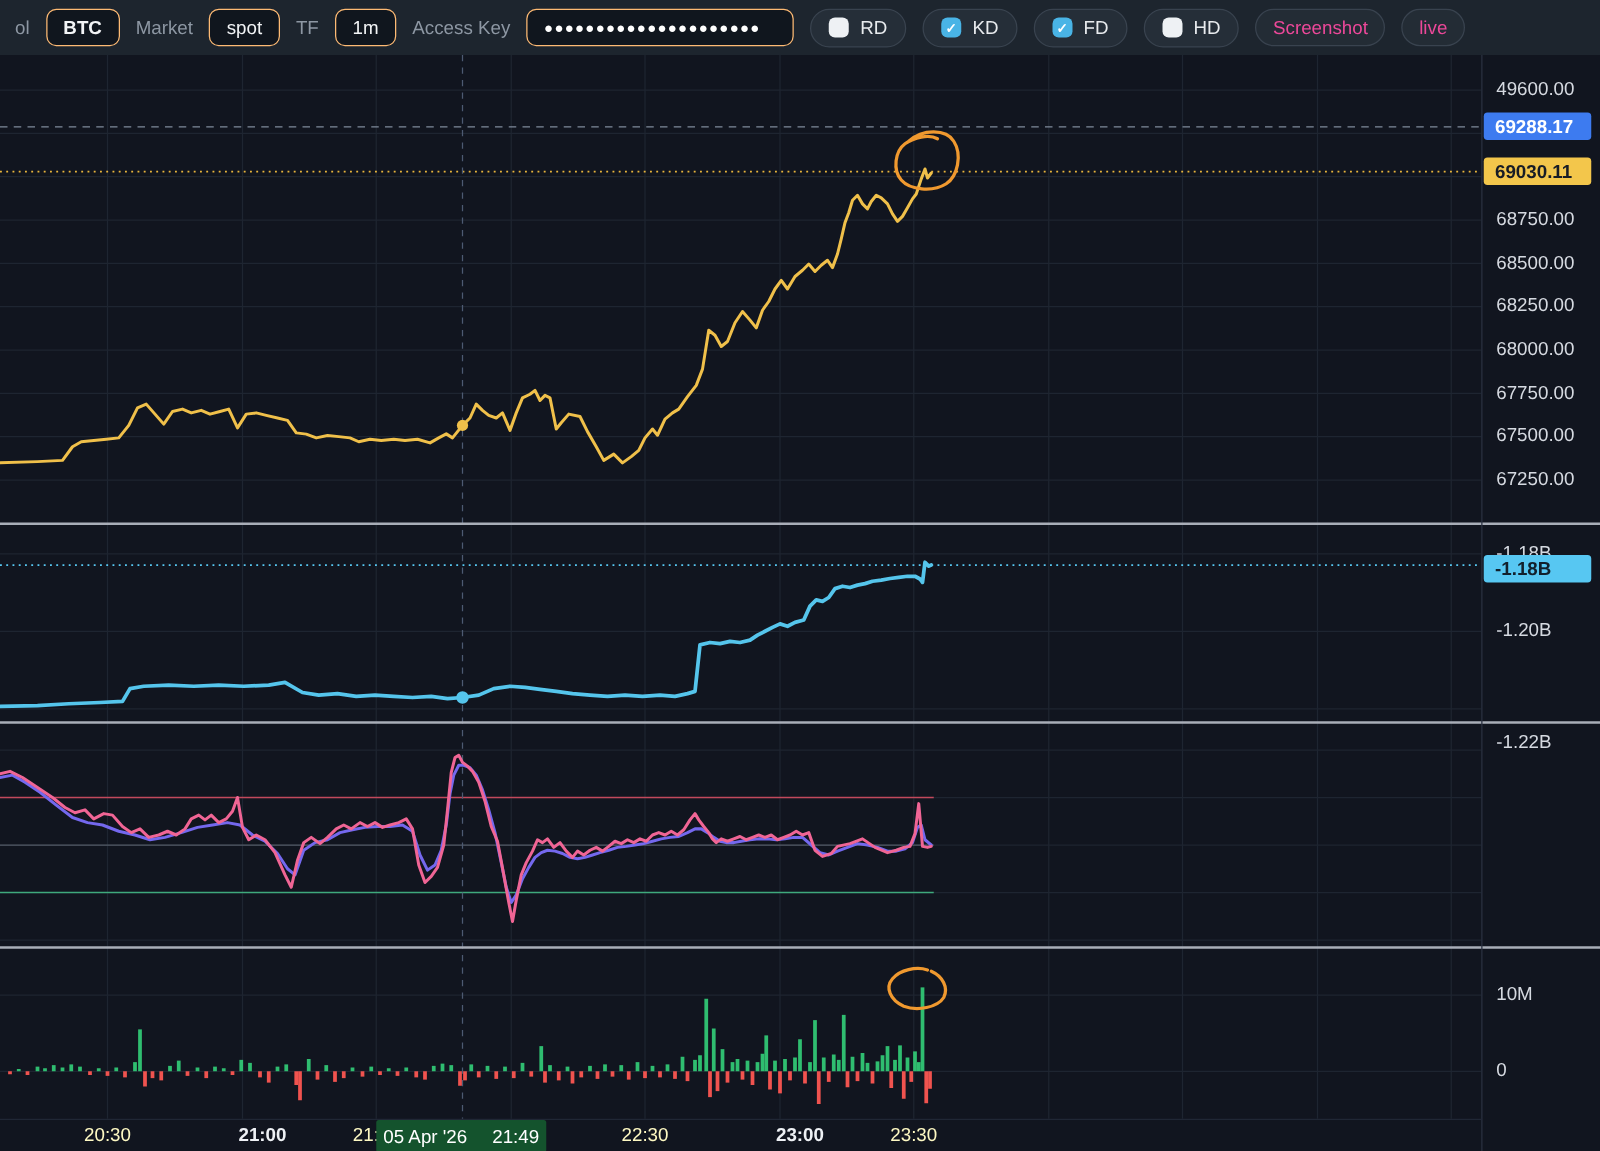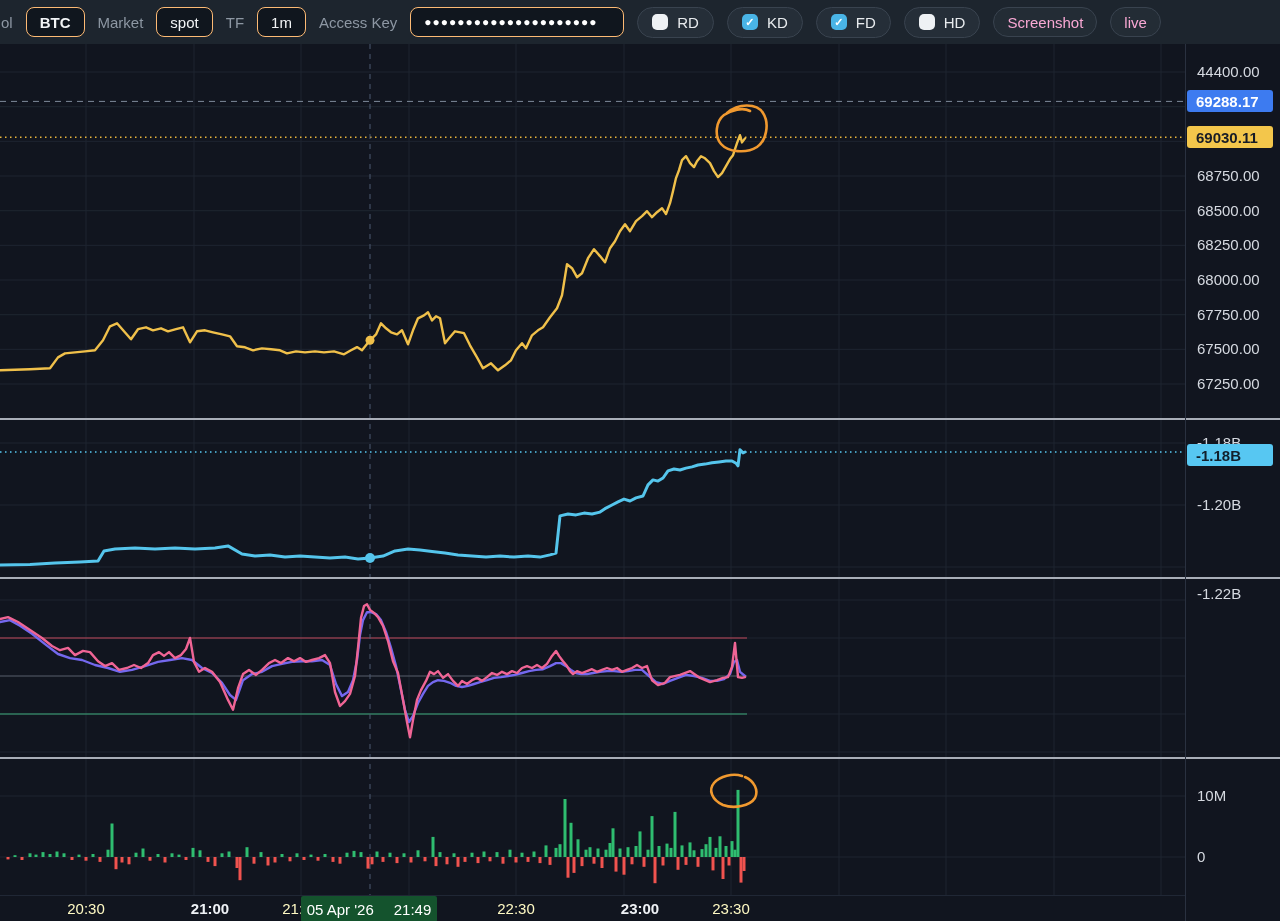--- a/index.html
+++ b/index.html
@@ -1,35 +1,35 @@
 <!DOCTYPE html>
 <html><head>
 <meta charset="utf-8">
 <style>
   html,body{margin:0;padding:0;background:#0b0e14;}
   .screen{position:relative;width:1280px;height:921px;background:#11151f;overflow:hidden;
           font-family:"Liberation Sans",sans-serif;}
   #chart-svg{position:absolute;left:0;top:0;z-index:1;}
   
   .toolbar{position:absolute;top:0;left:0;right:0;height:44px;background:#1d252e;
-           display:flex;align-items:center;gap:13px;z-index:3;padding-left:1px;box-sizing:border-box;}
+           display:flex;align-items:center;gap:13px;z-index:3;padding-left:12px;box-sizing:border-box;}
   .tb-label{color:#8d97a3;font-size:15px;white-space:nowrap;}
   .pill{background:#10161e;border:1px solid #fdba74;border-radius:8px;color:#f2f4f6;
         font-size:15px;padding:0 13px;height:30px;display:flex;align-items:center;box-sizing:border-box;
         white-space:nowrap;}
   .pill.bold{font-weight:700;}
   .pill.key{width:214px;overflow:hidden;}
   .dots{color:#ffffff;font-size:12px;letter-spacing:1px;line-height:30px;}
   .toggle{border:1px solid #39434f;background:#252e38;border-radius:16px;height:31px;
           display:flex;align-items:center;gap:9px;padding:0 14px;color:#e8ebee;font-size:15px;
           box-sizing:border-box;cursor:default;}
   .box{width:16px;height:16px;border-radius:5px;background:#eef1f4;display:flex;
        align-items:center;justify-content:center;font-size:11px;font-weight:700;color:#fff;}
   .box.checked{background:#49b4e6;}
-  .pill.btnpill{border-radius:16px;background:#232c35;border-color:#39434f;color:#f9a8d4;}
+  .pill.btnpill{border-radius:16px;background:#232c35;border-color:#39434f;color:#ec4899;}
   #toggles{display:flex;gap:13px;}
   
   .axis-pane{position:absolute;left:1185px;top:44px;bottom:0;width:95px;z-index:2;
              border-left:1px solid #2a3140;}
   .axis-label{position:absolute;left:11px;height:18px;line-height:18px;color:#d5d9e0;
               font-size:15px;font-weight:500;white-space:nowrap;}
   .axis-badge{position:absolute;left:1px;width:86px;height:22px;border-radius:3px;font-size:15px;
               font-weight:600;display:flex;align-items:center;padding-left:9px;box-sizing:border-box;
               white-space:nowrap;}
   .badge-blue{background:#3d7bf0;color:#ffffff;}
@@ -264,21 +264,21 @@
         <div class="toggle">
           <span class="box"></span>
           <span>HD</span>
         </div>
       </div>
     <div class="pill btnpill">Screenshot</div>
     <div class="pill btnpill">live</div>
   </div>
 
   <div class="axis-pane" id="axis-pane">
-      <div class="axis-label" style="top: 19px;">44400.00</div>
+      <div class="axis-label" style="top: 19px;">49600.00</div>
       <div class="axis-label" style="top: 123px;">68750.00</div>
       <div class="axis-label" style="top: 157.667px;">68500.00</div>
       <div class="axis-label" style="top: 192.333px;">68250.00</div>
       <div class="axis-label" style="top: 227px;">68000.00</div>
       <div class="axis-label" style="top: 261.667px;">67750.00</div>
       <div class="axis-label" style="top: 296.333px;">67500.00</div>
       <div class="axis-label" style="top: 331px;">67250.00</div>
       <div class="axis-label" style="top: 390px;">-1.18B</div>
       <div class="axis-label" style="top: 452px;">-1.20B</div>
       <div class="axis-label" style="top: 541px;">-1.22B</div>

